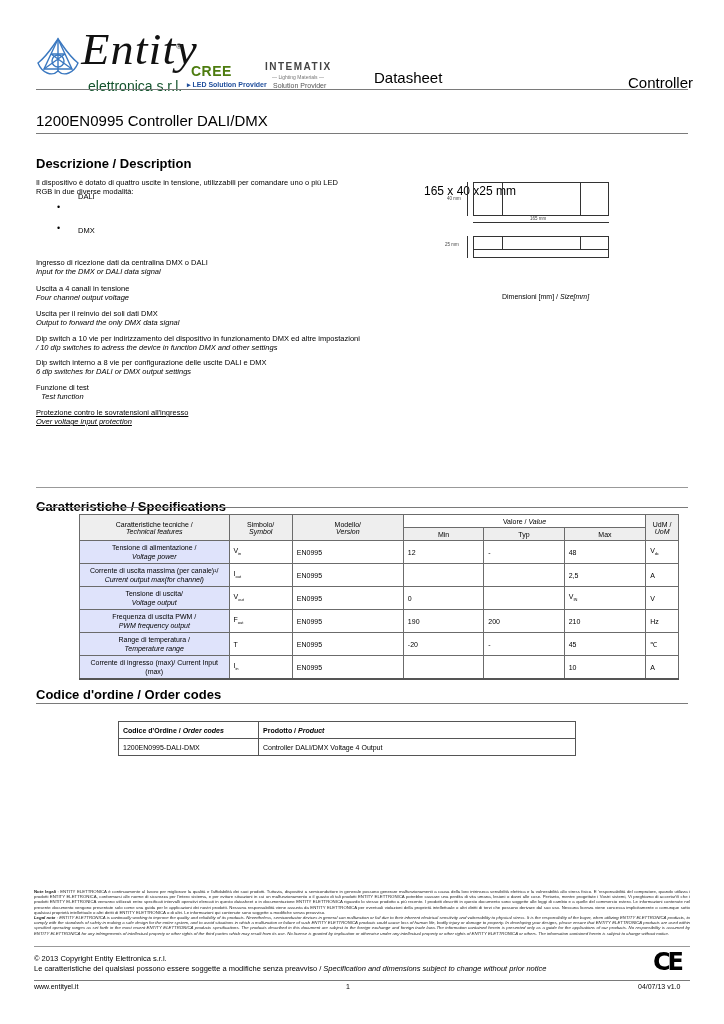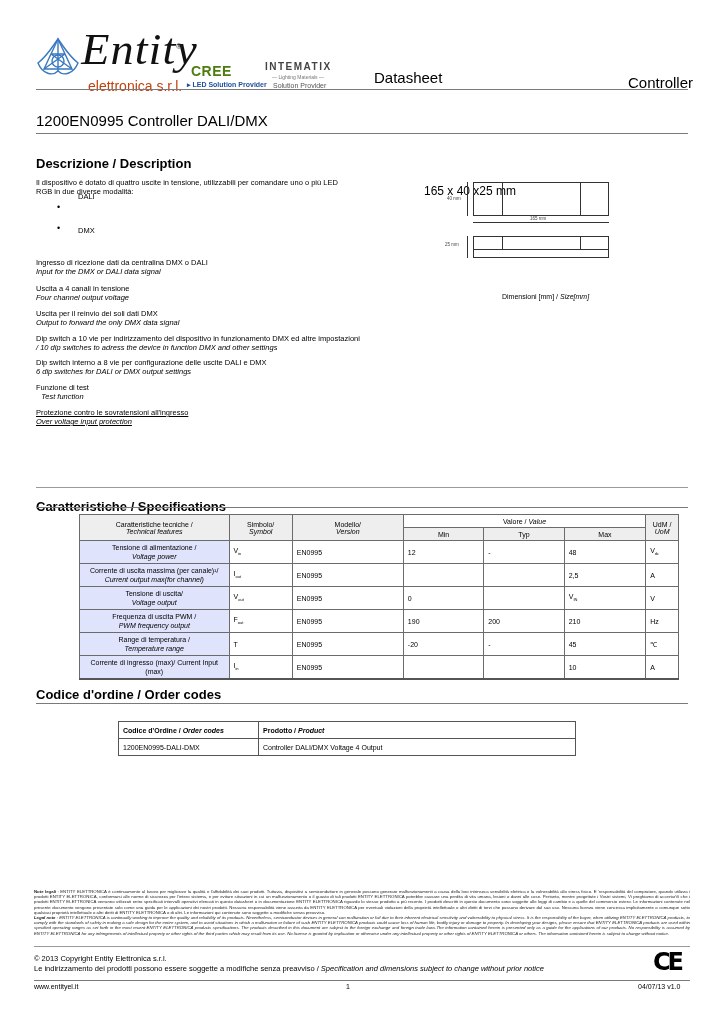--- a/index.html
+++ b/index.html
@@ -4,21 +4,21 @@
 <style>
   html, body { margin:0; padding:0; background:#ffffff; }
   body { width:724px; height:1024px; position:relative; overflow:hidden; font-family:"Liberation Sans", sans-serif; color:#000; }
   .abs { position:absolute; }
   .hr { position:absolute; height:0; border-top:1.5px solid #7a7a7a; }
 
   
   .logo-icon { left:34px; top:37px; width:48px; height:44px; }
   .logo-entity { left:84px; top:28px; font-family:"Liberation Serif", serif; font-style:italic; font-size:44px; letter-spacing:1px; color:#111; line-height:1; transform:scaleX(1.05); }
   .logo-reg { left:176px; top:42px; font-size:8px; color:#333; }
-  .logo-sub { left:88px; top:78px; font-size:14px; color:#c2410c; }
+  .logo-sub { left:88px; top:78px; font-size:14px; color:#14532d; }
   .cree { left:191px; top:63px; font-size:14px; font-weight:bold; color:#4d7c0f; letter-spacing:0.5px; }
   .cree-sub { left:187px; top:81px; font-size:7px; font-weight:bold; color:#1f4e9c; }
   .intematix { left:265px; top:61px; font-size:10px; font-weight:bold; color:#444; letter-spacing:1.5px; }
   .intematix-mat { left:272px; top:74px; font-size:5px; color:#777; }
   .intematix-sub { left:273px; top:82px; font-size:7px; color:#555; }
   .datasheet { left:374px; top:69px; font-size:15px; }
   .controller { left:628px; top:74px; font-size:15px; }
 
   .title { left:36px; top:112px; font-size:15px; }
 
@@ -222,19 +222,19 @@
   </table>
 
 <div class="abs legal">
   <b>Note legali</b><span> : ENTITY ELETTRONICA è continuamente al lavoro per migliorare la qualità e l'affidabilità dei suoi prodotti. Tuttavia, dispositivi a semiconduttore in generale possono generare malfunzionamenti a causa della loro intrinseca sensibilità elettrica e la vulnerabilità allo stress fisico. E 'responsabilità del compratore, quando utilizza i prodotti ENTITY ELETTRONICA, conformarsi alle norme di sicurezza per l'intero sistema, e per evitare situazioni in cui un malfunzionamento o il guasto di tali prodotti ENTITY ELETTRONICA potrebbe causare una perdita di vita umana, lesioni o danni alle cose. Pertanto, mentre progettate i Vostri sistemi, Vi preghiamo di accertarVi che i prodotti ENTITY ELETTRONICA verranno utilizzati entro specificati intervalli operativi elencati in questo datasheet o in documentazione ENTITY ELETTRONICA riguardo lo stesso prodotto a più recente. I prodotti descritti in questo documento sono soggette alle leggi di cambio e a quelle del commercio estero. Le informazioni contenute nel presente documento vengono presentate solo come una guida per le applicazioni dei nostri prodotti. Nessuna responsabilità viene assunta da ENTITY ELETTRONICA per eventuali violazioni della proprietà intellettuale o altri diritti di terzi che possono derivare dal suo uso. Nessuna licenza viene concessa implicitamente o comunque sotto qualsiasi proprietà intellettuale o altri diritti di ENTITY ELETTRONICA o di altri. Le informazioni qui contenute sono soggette a modifiche senza preavviso.</span><br>
   <i><b>Legal note</b><span> : ENTITY ELETTRONICA is continually working to improve the quality and reliability of its products. Nevertheless, semiconductor devices in general can malfunction or fail due to their inherent electrical sensitivity and vulnerability to physical stress. It is the responsibility of the buyer, when utilizing ENTITY ELETTRONICA products, to comply with the standards of safety in making a safe design for the entire system, and to avoid situations in which a malfunction or failure of such ENTITY ELETTRONICA products could cause loss of human life, bodily injury or damage to property. In developing your designs, please ensure that ENTITY ELETTRONICA products are used within specified operating ranges as set forth in the most recent ENTITY ELETTRONICA products specifications. The products described in this document are subject to the foreign exchange and foreign trade laws.The information contained herein is presented only as a guide for the applications of our products. No responsibility is assumed by ENTITY ELETTRONICA for any infringements of intellectual property or other rights of the third parties which may result from its use. No license is granted by implication or otherwise under any intellectual property or other rights of ENTITY ELETTRONICA or others. The information contained herein is subject to change without notice.</span></i>
 </div>
 <div class="hr" style="left:34px; top:946px; width:656px; border-top-color:#999;"></div>
 
 <div class="abs copyright">
   <span>© 2013 Copyright Entity Elettronica s.r.l.</span><br>
-  <span>Le indirizzamento dei prodotti possono essere soggette a modifiche senza preavviso / </span><i>Specification and dimensions subject to change without prior notice</i>
+  <span>Le caratteristiche dei qualsiasi possono essere soggette a modifiche senza preavviso / </span><i>Specification and dimensions subject to change without prior notice</i>
 </div>
 <div class="abs ce">CE</div>
 <div class="hr" style="left:34px; top:980px; width:656px;"></div>
 <div class="abs foot" style="left:34px;">www.entityel.it</div>
 <div class="abs foot" style="left:346px;">1</div>
 <div class="abs foot" style="left:638px;">04/07/13 v1.0</div>
 
 </body></html>

